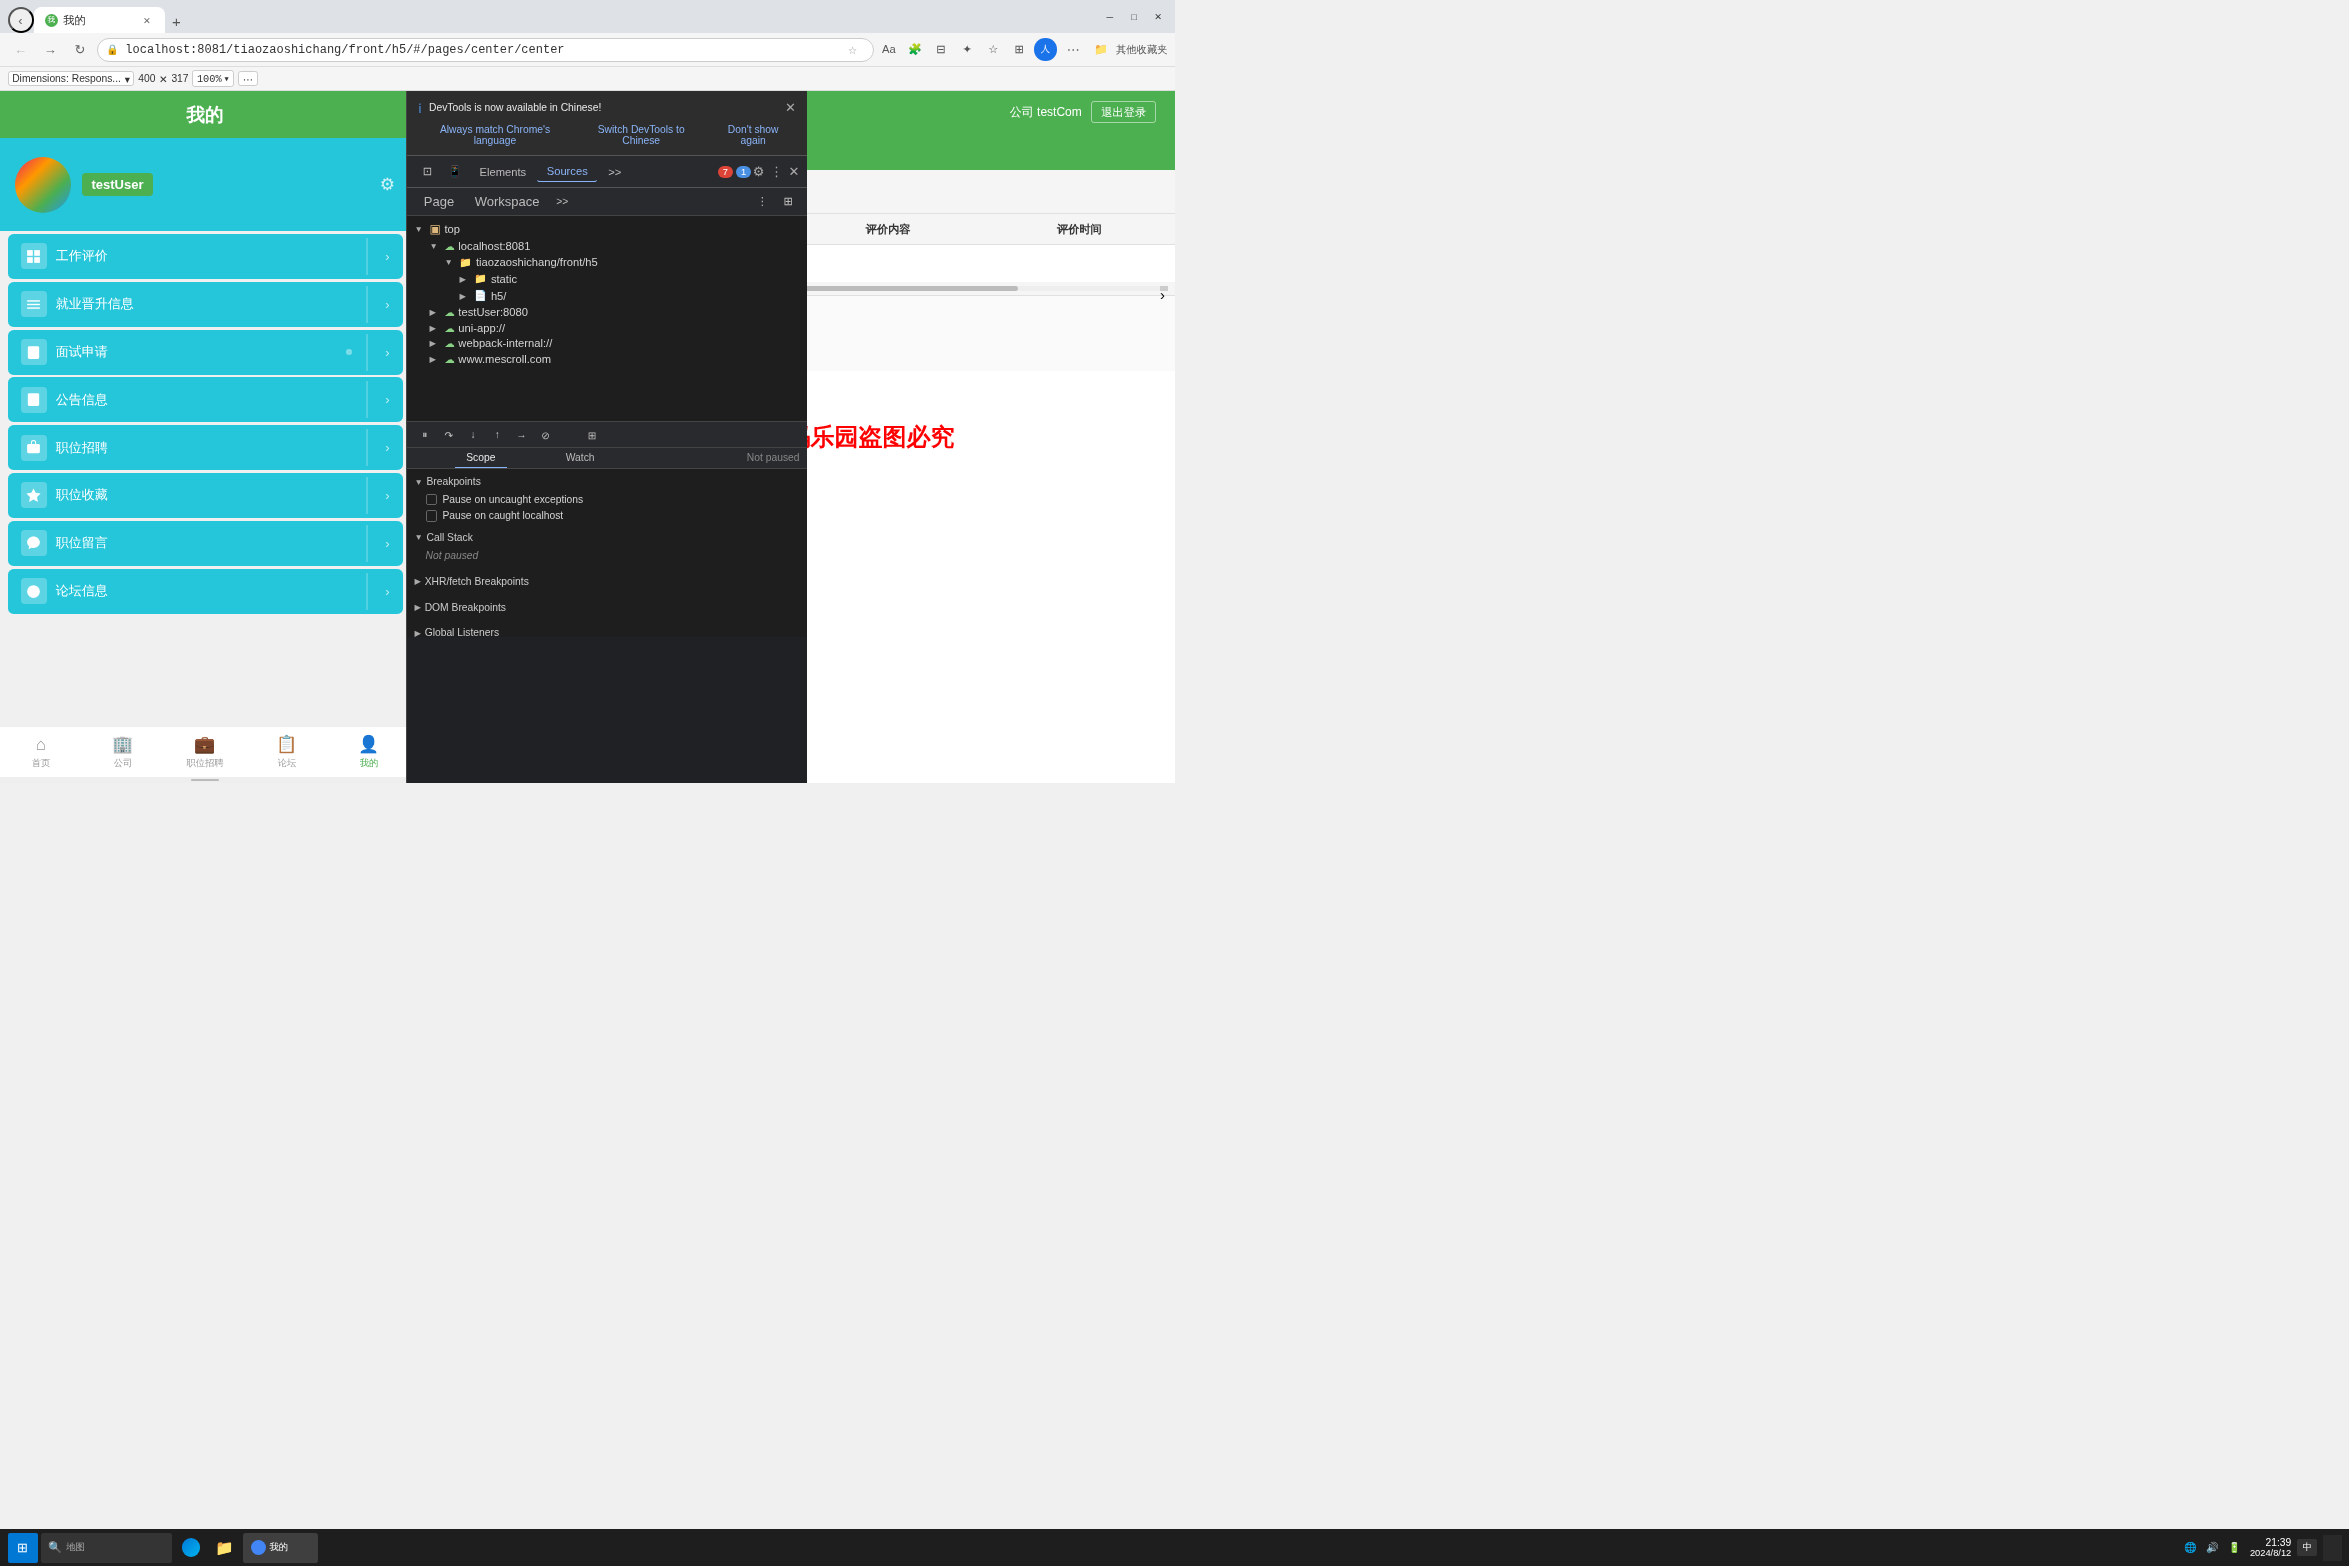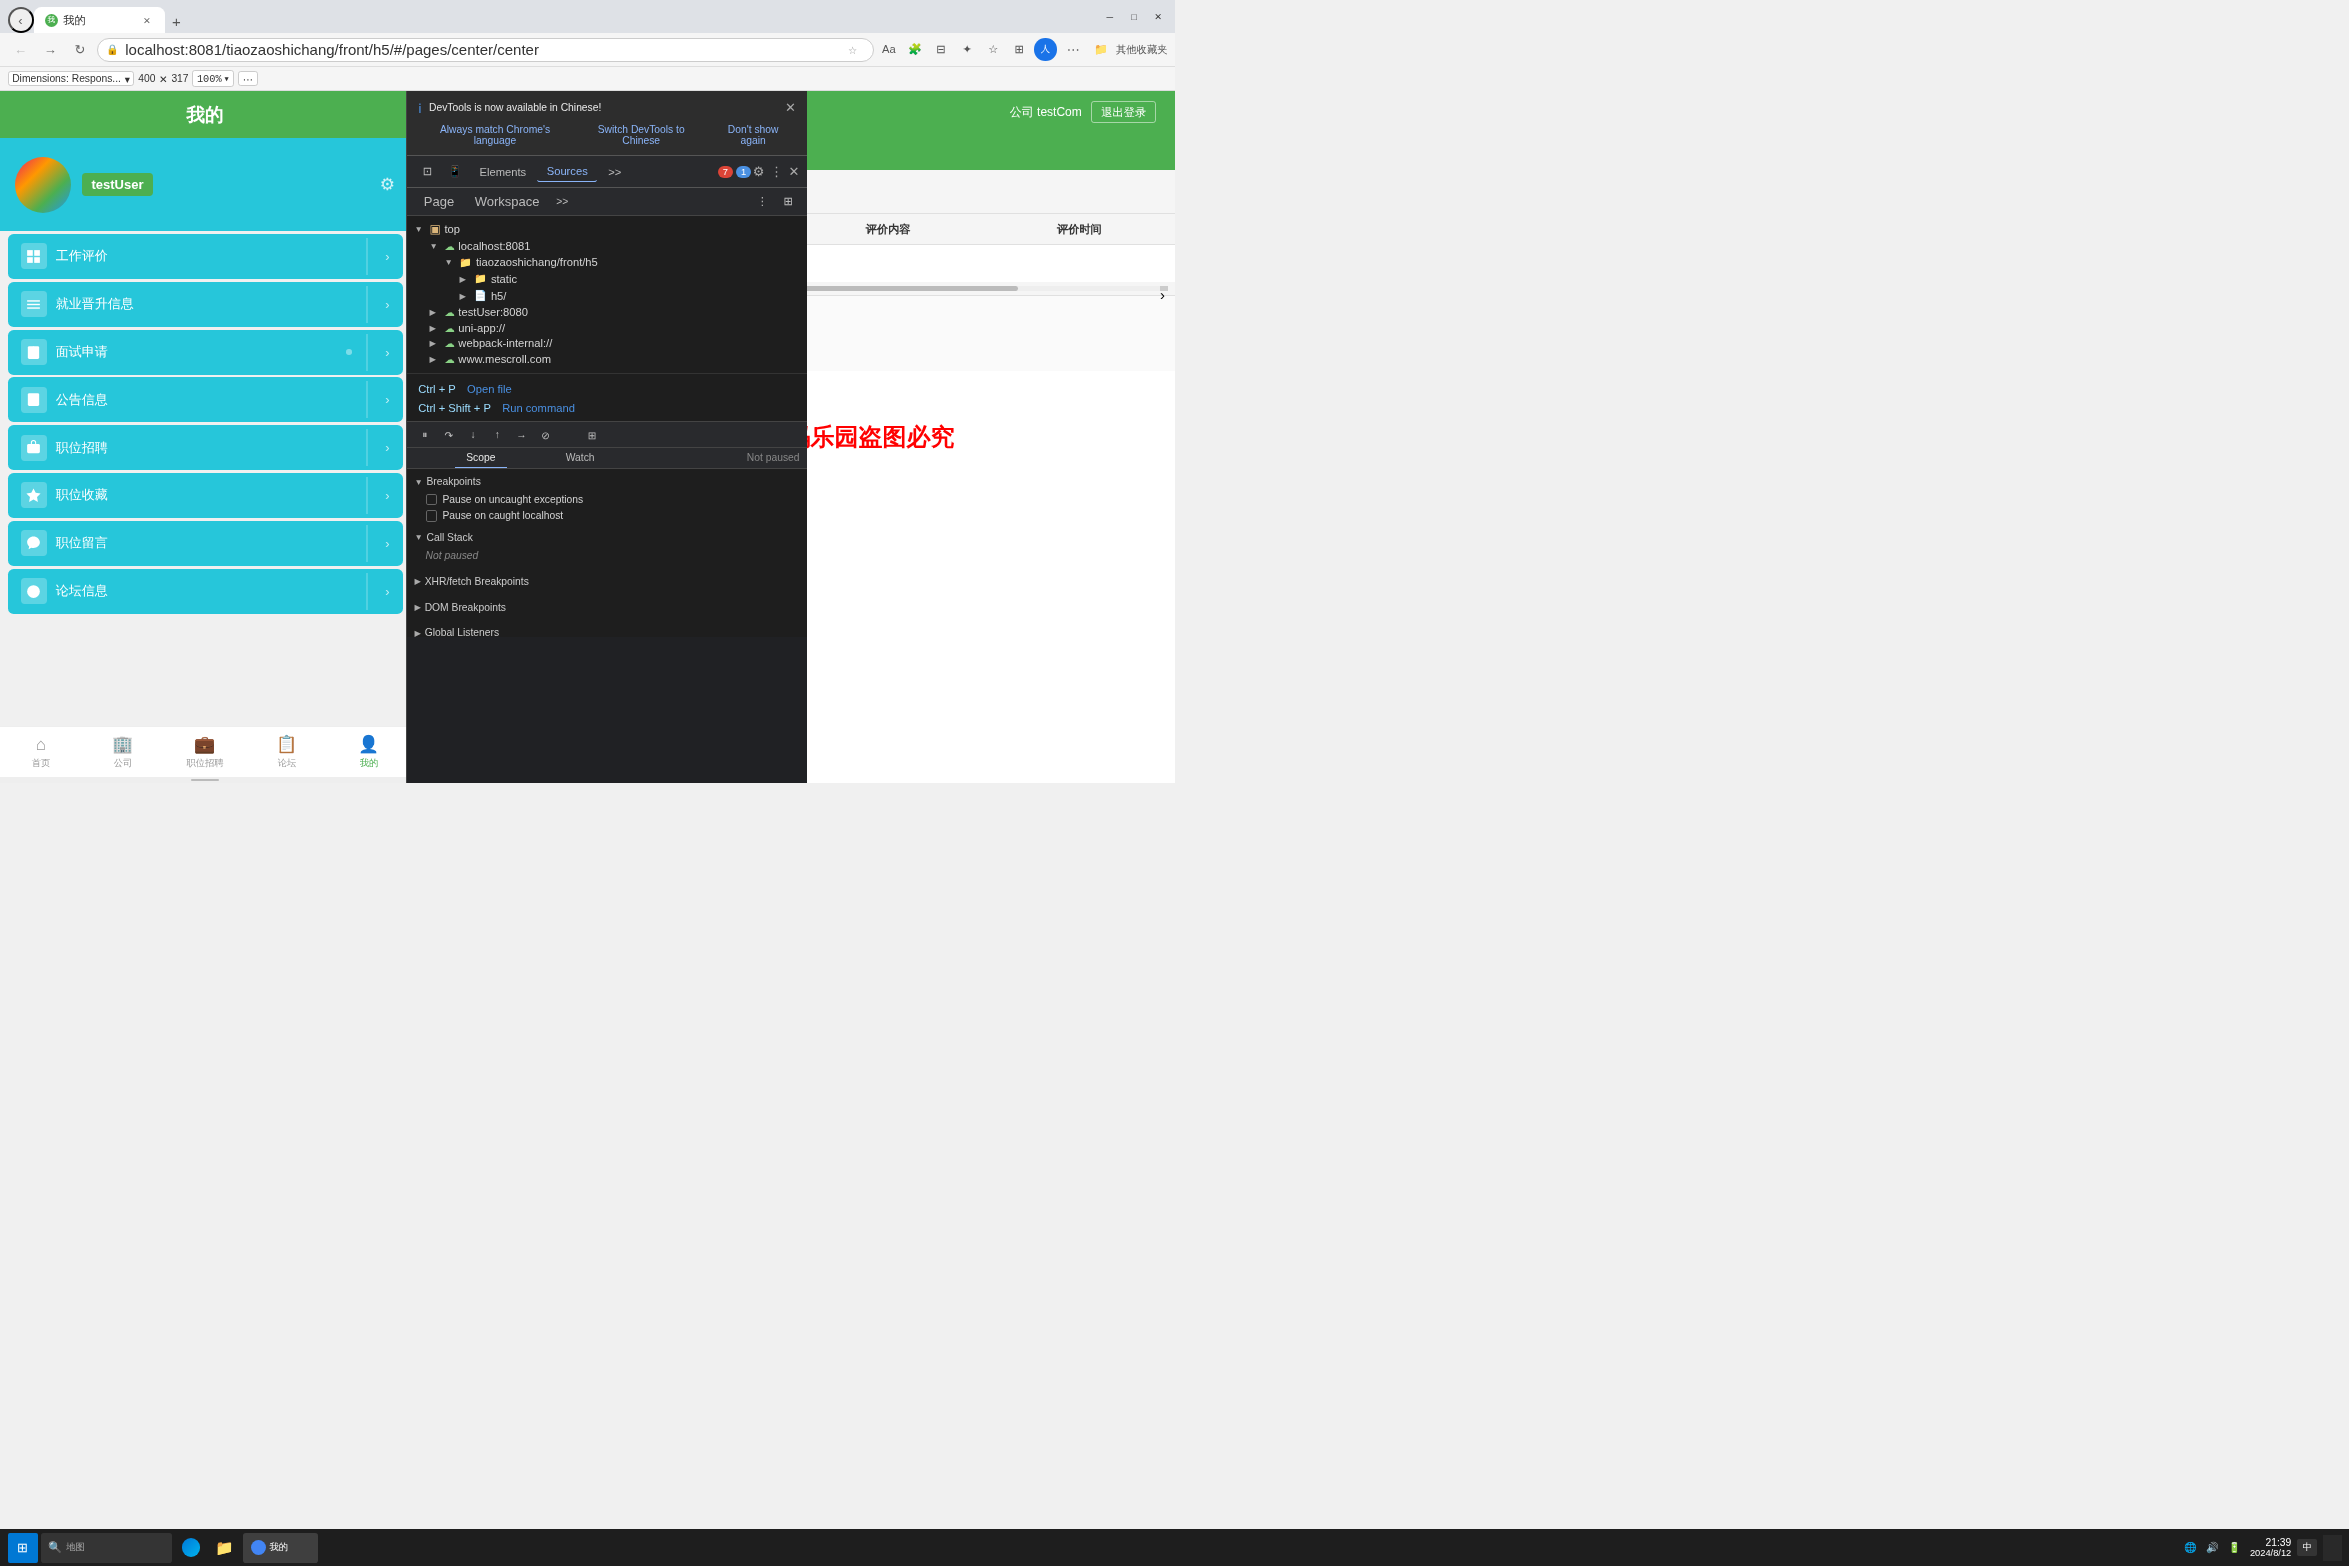--- a/index.html
+++ b/index.html
@@ -14,21 +14,21 @@
     .tab-title { font-size: 11.2px; color: #333; }
     .tab-close { width: 13px; height: 13px; border-radius: 50%; display: flex; align-items: center; justify-content: center; cursor: pointer; font-size: 9.3px; color: #666; margin-left: auto; }
     .new-tab { width: 24px; height: 24px; border-radius: 50%; display: flex; align-items: center; justify-content: center; cursor: pointer; font-size: 15px; color: #555; }
     .window-controls { display: flex; gap: 5.6px; align-items: center; }
     .win-btn { width: 18.6px; height: 18.6px; border-radius: 2.8px; display: flex; align-items: center; justify-content: center; cursor: pointer; font-size: 9.3px; color: #333; }
 
     .browser-toolbar { background: #f5f5f5; height: 34px; display: flex; align-items: center; padding: 0 7.5px; gap: 3.7px; border-bottom: 0.9px solid #ddd; }
     .nav-btn { width: 26px; height: 26px; border-radius: 50%; display: flex; align-items: center; justify-content: center; cursor: pointer; color: #666; font-size: 13px; }
     .nav-btn.disabled { color: #bbb; cursor: default; }
     .address-bar { flex: 1; height: 24px; background: #fff; border: 0.9px solid #ccc; border-radius: 12px; display: flex; align-items: center; padding: 0 9.3px; gap: 5.6px; font-size: 10.3px; }
-    .address-text { flex: 1; color: #333; font-size: 15px; }
+    .address-text { flex: 1; color: #333; font-size: 12px; font-family: Liberation Mono, monospace; }
     .bookmark-btn { width: 22.4px; height: 22.4px; display: flex; align-items: center; justify-content: center; color: #999; cursor: pointer; }
     .profile-btn { width: 22.4px; height: 22.4px; border-radius: 50%; background: #1a73e8; display: flex; align-items: center; justify-content: center; color: white; font-size: 9.3px; }
     .more-btn { width: 26px; height: 26px; border-radius: 50%; display: flex; align-items: center; justify-content: center; cursor: pointer; color: #555; font-size: 13px; }
     .devtools-btn { width: 22.4px; height: 22.4px; display: flex; align-items: center; justify-content: center; color: #555; cursor: pointer; font-size: 11.2px; }
 
     .secondary-toolbar { background: #f5f5f5; height: 24px; display: flex; align-items: center; padding: 0 7.5px; gap: 3.7px; border-bottom: 0.9px solid #ddd; font-size: 10.3px; color: #333; }
     .dimension-selector { display: flex; align-items: center; gap: 3.7px; background: #fff; border: 0.9px solid #ccc; border-radius: 2.8px; padding: 0.9px 3.7px; }
     .zoom-selector { display: flex; align-items: center; gap: 1.9px; background: #fff; border: 0.9px solid #ccc; border-radius: 2.8px; padding: 0.9px 3.7px; font-family: Liberation Mono, monospace; }
 
     .content-area { flex: 1; display: flex; overflow: hidden; position: relative; }
@@ -457,30 +457,20 @@
           <span class="tree-arrow">▶</span>
           <span style="font-size:10.3px;color:#89d185;">☁</span>
           <span class="tree-label">webpack-internal://</span>
         </div>
         <div class="tree-item tree-indent">
           <span class="tree-arrow">▶</span>
           <span style="font-size:10.3px;color:#89d185;">☁</span>
           <span class="tree-label">www.mescroll.com</span>
         </div>
 
-        <div style="padding: 9.3px 11.2px; border-top: 0.9px solid #333; margin-top: 5.6px;">
-          <div class="shortcut-row">
-            <span class="shortcut-key">Ctrl + P</span>
-            <span class="shortcut-action">Open file</span>
-          </div>
-          <div class="shortcut-row">
-            <span class="shortcut-key">Ctrl + Shift + P</span>
-            <span class="shortcut-action">Run command</span>
-          </div>
-        </div>
 
       </div>
 
       <div class="debugger-panel">
 
         <div class="debug-toolbar">
           <div class="debug-btn">⏸</div>
           <div class="debug-btn">↷</div>
           <div class="debug-btn">↓</div>
           <div class="debug-btn">↑</div>

